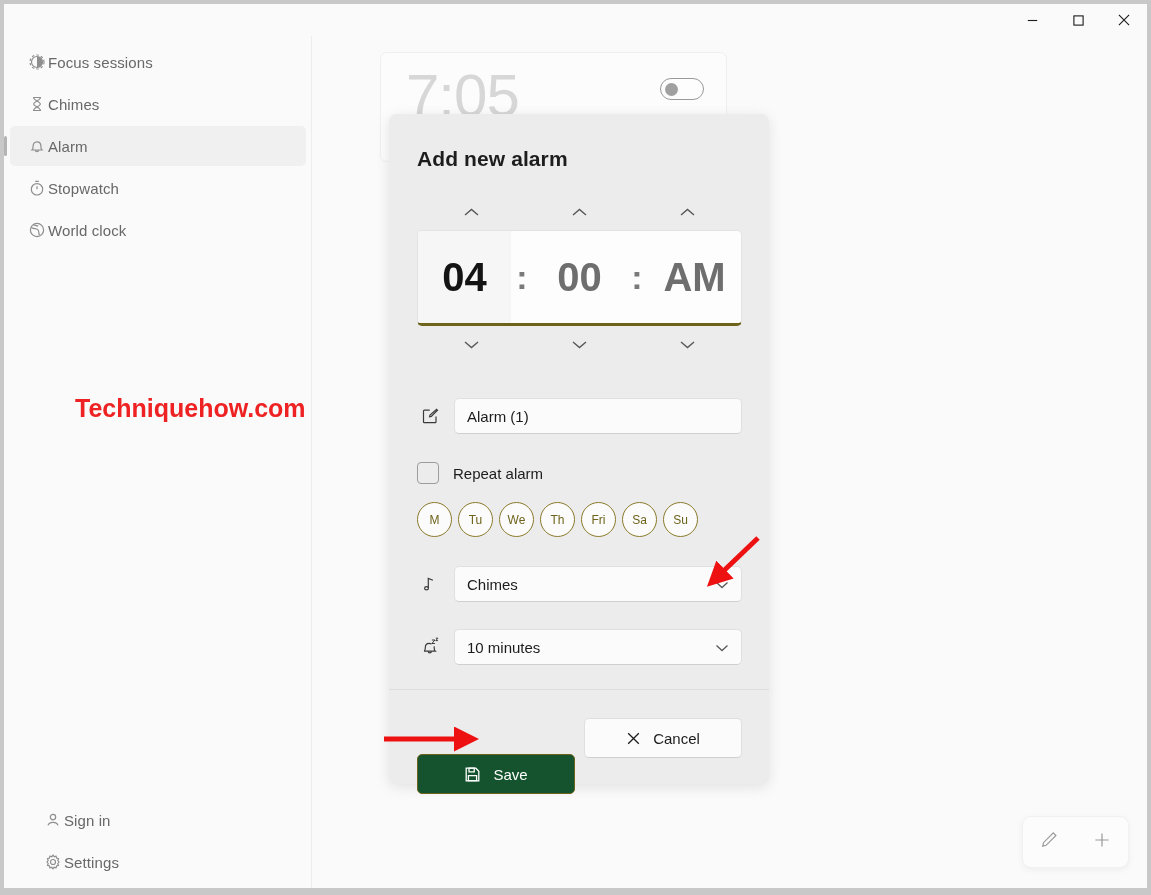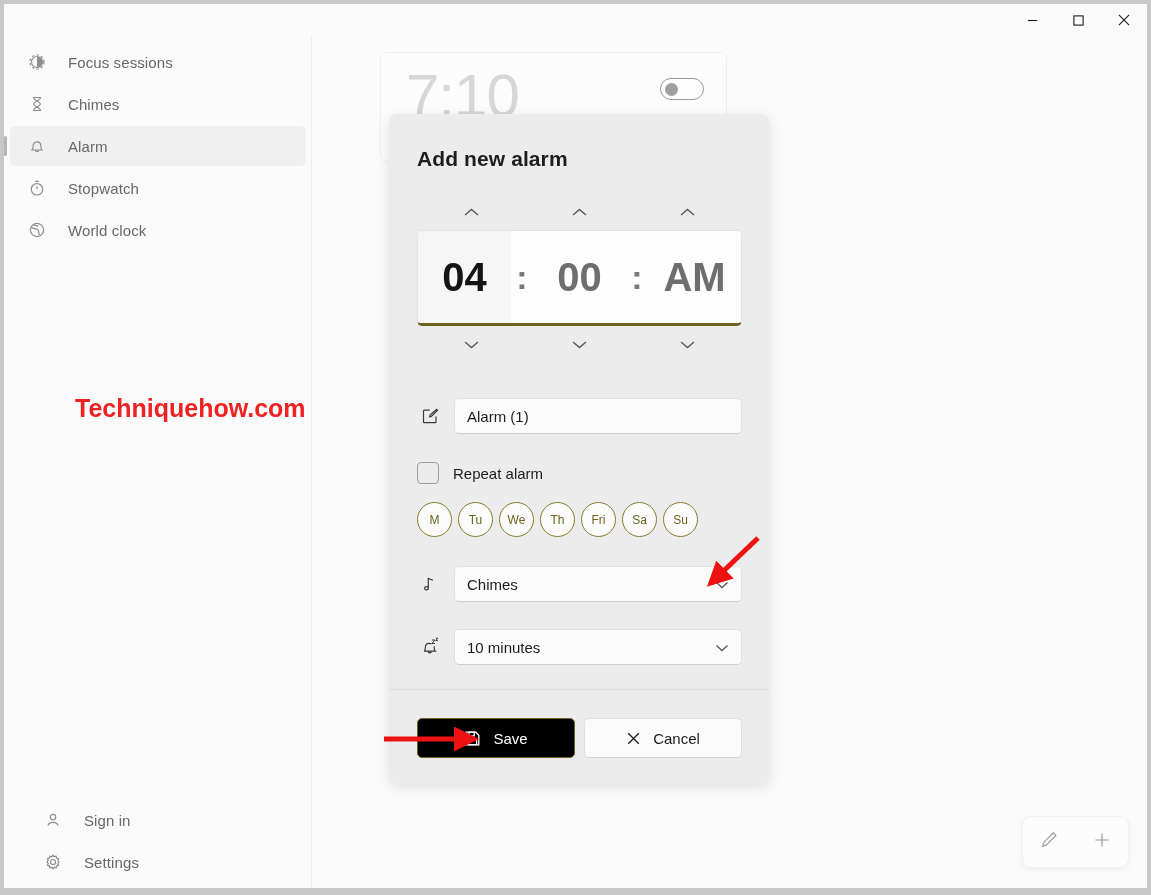--- a/index.html
+++ b/index.html
@@ -68,21 +68,20 @@
     background: #b4b4b4;
     border-radius: 2px;
   }
   .nav-ico {
     width: 22px; height: 22px;
     display: flex; align-items: center; justify-content: center;
     color: #8e8e8e; flex: none;
   }
   .nav-ico svg { display: block; }
   .nav-label {
-    margin-left: 20px;
     font-size: 15px; color: #686868;
     letter-spacing: .1px;
     white-space: nowrap;
   }
   .sidebar-bottom {
     position: absolute; left: 0; bottom: 4px; width: 308px; padding-left: 16px;
   }
 
   
   .main {
@@ -240,23 +239,24 @@
   }
   .btn {
     height: 40px;
     border-radius: 5px;
     display: flex; align-items: center; justify-content: center;
     gap: 12px;
     font-size: 15px;
   }
   .btn-save {
     width: 158px;
-    background: #000000;
+    background: #14532d;
     color: #ffffff;
     border: 1px solid #6e631b;
+    margin-top: 36px;
   }
   .btn-cancel {
     width: 158px;
     background: #fbfbfb;
     color: #1c1c1c;
     border: 1px solid #dfdfdf;
     border-bottom-color: #cfcfcf;
   }
   .btn svg { display: block; }
 
@@ -384,21 +384,21 @@
             </svg>
           </span>
           <span class="nav-label">Settings</span>
         </div>
       </div>
     </nav>
 
     <main class="main">
 
       <div class="alarm-card">
-        <div class="alarm-card-time">7:10</div>
+        <div class="alarm-card-time">7:05</div>
         <div class="toggle">
           <div class="toggle-knob"></div>
         </div>
       </div>
 
       <section class="dialog">
         <div class="dialog-title">Add new alarm</div>
 
         <div class="tp-wrap">
           <div class="tp-arrows">

